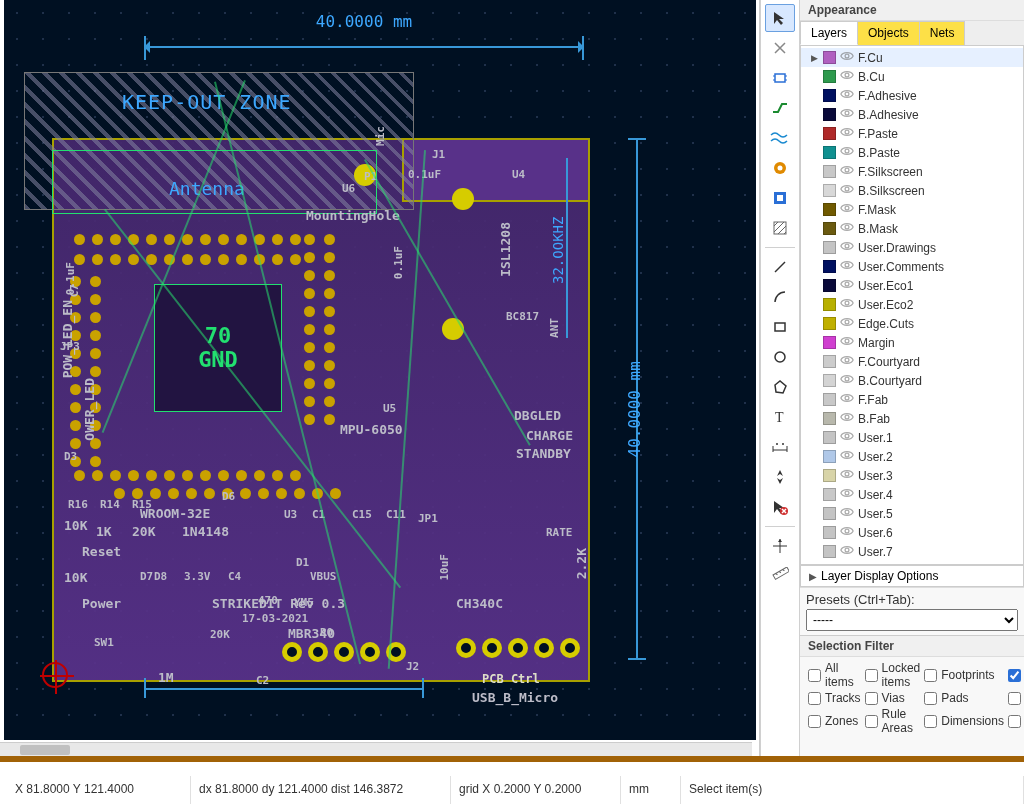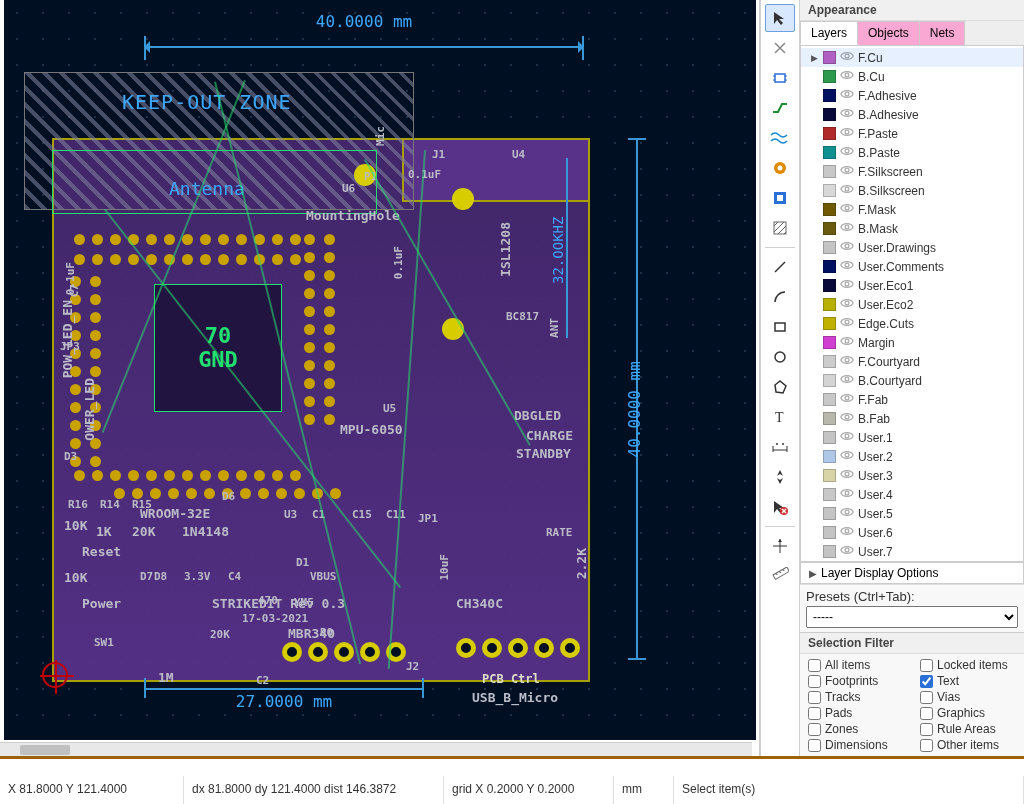--- a/index.html
+++ b/index.html
@@ -60,40 +60,40 @@
   .grid-dots { position:absolute; inset:0; background-image: radial-gradient(rgba(90,110,150,.35) 1px, transparent 1px); background-size: 26px 26px; }
   
   .toolbar { width: 40px; background:#fff; border-left:1px solid #d0d0d0; border-right:1px solid #d0d0d0; display:flex;flex-direction:column;align-items:center; padding-top:4px; gap:2px;}
   .tbtn { width:30px;height:28px;display:flex;align-items:center;justify-content:center;border-radius:2px;cursor:pointer;}
   .tbtn.sel{background:#d8e8ff;border:1px solid #6aa0e0;}
   .sep{width:30px;height:1px;background:#d0d0d0;margin:3px 0;}
   
   .right { width: 224px; display:flex; flex-direction:column; background:#f8f8f8;}
   .panel-title{ font-weight:600; padding:3px 8px; color:#444; background:#f0f0f0; border-bottom:1px solid #ddd;}
   .tabs{display:flex;background:#eee;}
-  .tab{padding:4px 10px;border:1px solid #ccc;border-bottom:none;background:#f9a8d4;margin-right:-1px;cursor:pointer;font-size:12px;}
+  .tab{padding:4px 10px;border:1px solid #ccc;border-bottom:none;background:#fde047;margin-right:-1px;cursor:pointer;font-size:12px;}
   .tab.active{background:#fff;border-bottom:1px solid #fff;position:relative;z-index:1;}
   .layer-list{background:#fff;border:1px solid #ccc;flex:1;overflow:auto;padding:2px 0 4px 0; max-height: 520px;}
   .layer-row{display:flex;align-items:center;padding:1px 6px 1px 10px;gap:4px;cursor:pointer;}
   .layer-row.active{background:#e6f0ff;}
   .tri{width:8px;display:inline-block;color:#555;font-size:9px;}
   .sw{width:13px;height:13px;border:1px solid rgba(0,0,0,.2);}
   .eye{width:14px;height:14px;opacity:.55;}
   .layer-row .nm{flex:1;color:#333;font-size:12px;}
   .ldo{border:1px solid #ccc;background:#fff;padding:3px 8px;cursor:pointer;}
   .ldo .tri{font-size:10px;margin-right:4px;}
   .presets{padding:4px 6px; border-top:1px solid #ddd;}
   .presets label{font-size:13px;color:#333;display:block;margin-bottom:2px;}
   .presets select{width:100%;font-size:12px;padding:2px;}
   .selfilter{border-top:1px solid #ccc;background:#f8f8f8;}
-  .sfgrid{display:grid;grid-template-columns:1fr 1fr; gap:2px 16px; padding:4px 8px;}
+  .sfgrid{display:grid;grid-template-columns:1fr 1fr 1fr 1fr; gap:2px 4px; padding:4px 8px;}
   .sfgrid label{display:flex;align-items:center;gap:4px;font-size:12px;color:#333;}
   .sfgrid input{accent-color:#2a6fd6;}
   
-  .status{display:flex;height:48px;align-items:flex-end;border-top:3px solid #a16207;background:#fff;}
+  .status{display:flex;height:48px;align-items:flex-end;border-top:6px solid #a16207;background:#fff;padding-left:7px;}
   .status .cell{padding:6px 10px 8px 8px;border-right:1px solid #e0e0e0;font-size:12px;color:#333;white-space:nowrap;}
   .eye-svg{stroke:#666;fill:none;stroke-width:1.4;}
 </style>
 </head>
 <body>
 
 <div class="app">
   <div class="main-row">
 
     <div class="canvas-wrap">
@@ -111,21 +111,20 @@
         <div class="dim-top">
           <span class="txt">40.0000 mm</span>
           <div class="line"></div>
             <div class="t1"></div>
             <div class="t2"></div>
         </div>
         <div class="dim-bottom">
           <div class="line"></div>
             <div class="t1"></div>
             <div class="t2"></div>
-          <span class="txt">27.0000 mm</span>
         </div>
         <div class="dim-right">
           <div class="line"></div>
             <div class="t1"></div>
             <div class="t2"></div>
           <span class="txt">40.0000 mm</span>
         </div>
         <div class="dim-mid">
           <div class="line"></div>
           <span class="txt">32.OOKHZ</span>
@@ -275,21 +274,21 @@
         <div class="silk" style="left:512px;top:446px;">STANDBY</div>
         <div class="silk sm" style="left:542px;top:526px;">RATE</div>
         <div class="silk v" style="left:570px;top:548px;">2.2K</div>
         <div class="silk sm" style="left:502px;top:310px;">BC817</div>
         <div class="silk v sm" style="left:370px;top:126px;">Mic</div>
         <div class="silk v sm" style="left:544px;top:318px;">ANT</div>
 
         <div class="silk sm" style="left:338px;top:182px;">U6</div>
         <div class="silk sm" style="left:360px;top:170px;">P1</div>
         <div class="silk sm" style="left:428px;top:148px;">J1</div>
-        <div class="silk sm" style="left:508px;top:148px;">U4</div>
+        <div class="silk sm" style="left:508px;top:168px;">U4</div>
         <div class="silk" style="left:302px;top:208px;">MountingHole</div>
         <div class="silk sm" style="left:404px;top:168px;">0.1uF</div>
         <div class="silk v sm" style="left:388px;top:246px;">0.1uF</div>
 
         <div class="silk" style="left:336px;top:422px;">MPU-6050</div>
         <div class="silk sm" style="left:379px;top:402px;">U5</div>
 
         <div class="silk" style="left:136px;top:506px;">WROOM-32E</div>
         <div class="silk" style="left:78px;top:544px;">Reset</div>
         <div class="silk" style="left:78px;top:596px;">Power</div>

